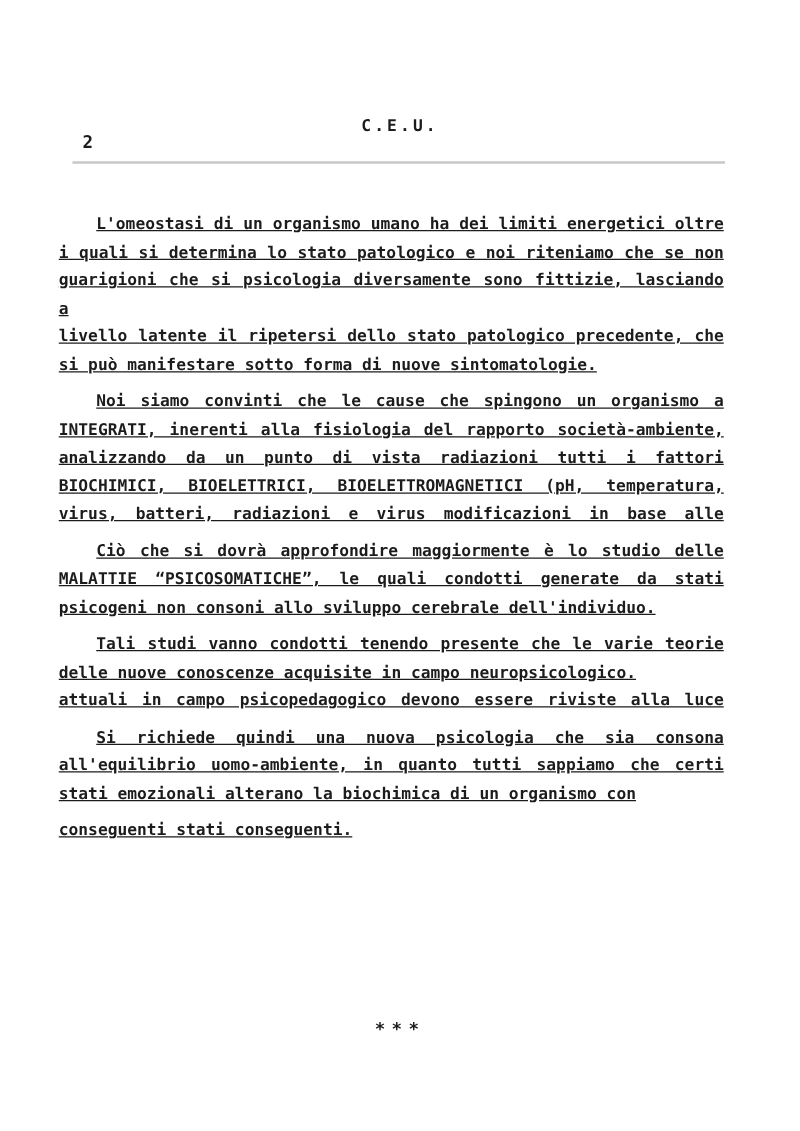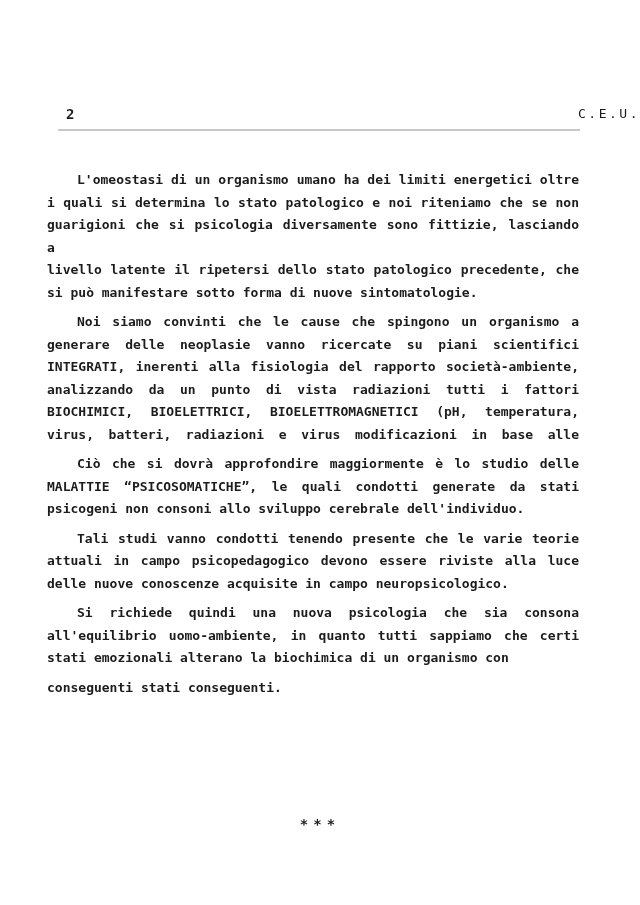--- a/index.html
+++ b/index.html
@@ -20,24 +20,24 @@
     position: absolute;
     left: 66px;
     top: 106px;
     font-size: 14px;
     font-weight: bold;
   }
   .header-title {
     position: absolute;
     left: 0;
     right: 0;
-    top: 106px;
-    text-align: right;
+    top: 94px;
+    text-align: center;
     font-size: 13px;
-    font-weight: normal;
+    font-weight: bold;
     letter-spacing: 2.5px;
   }
   .rule {
     position: absolute;
     top: 129px;
     left: 58px;
     width: 522px;
     height: 2px;
     background: #c8c8c8;
   }
@@ -45,20 +45,21 @@
     position: absolute;
     top: 169px;
     left: 47px;
     width: 532px;
     font-size: 13px;
     font-weight: bold;
     line-height: 22.5px;
   }
   .paragraph {
     margin: 0 0 7px 0;
+    text-decoration: underline;
   }
   .line {
     text-align: justify;
     text-align-last: justify;
     white-space: normal;
   }
   .line.last {
     text-align-last: left;
   }
   .line.first-indent {
@@ -89,35 +90,34 @@
   <div class="body">
       <div class="paragraph">
         <div class="line first-indent">L'omeostasi di un organismo umano ha dei limiti energetici oltre</div>
         <div class="line">i quali si determina lo stato patologico e noi riteniamo che se non</div>
         <div class="line">guarigioni che si psicologia diversamente sono fittizie, lasciando a</div>
         <div class="line">livello latente il ripetersi dello stato patologico precedente, che</div>
         <div class="line last">si può manifestare sotto forma di nuove sintomatologie.</div>
       </div>
       <div class="paragraph">
         <div class="line first-indent">Noi siamo convinti che le cause che spingono un organismo a</div>
-        <div class="line">generare delle neoplasie vanno ricercate su piani scientifici</div>
         <div class="line">INTEGRATI, inerenti alla fisiologia del rapporto società-ambiente,</div>
         <div class="line">analizzando da un punto di vista radiazioni tutti i fattori</div>
         <div class="line">BIOCHIMICI, BIOELETTRICI, BIOELETTROMAGNETICI (pH, temperatura,</div>
         <div class="line">virus, batteri, radiazioni e virus modificazioni in base alle</div>
       </div>
       <div class="paragraph">
         <div class="line first-indent">Ciò che si dovrà approfondire maggiormente è lo studio delle</div>
         <div class="line">MALATTIE “PSICOSOMATICHE”, le quali condotti generate da stati</div>
         <div class="line last">psicogeni non consoni allo sviluppo cerebrale dell'individuo.</div>
       </div>
       <div class="paragraph">
         <div class="line first-indent">Tali studi vanno condotti tenendo presente che le varie teorie</div>
+        <div class="line last">delle nuove conoscenze acquisite in campo neuropsicologico.</div>
         <div class="line">attuali in campo psicopedagogico devono essere riviste alla luce</div>
-        <div class="line last">delle nuove conoscenze acquisite in campo neuropsicologico.</div>
       </div>
       <div class="paragraph">
         <div class="line first-indent">Si richiede quindi una nuova psicologia che sia consona</div>
         <div class="line">all'equilibrio uomo-ambiente, in quanto tutti sappiamo che certi</div>
         <div class="line last">stati emozionali alterano la biochimica di un organismo con</div>
       </div>
       <div class="paragraph">
         <div class="line last">conseguenti stati conseguenti.</div>
       </div>
     </div>

